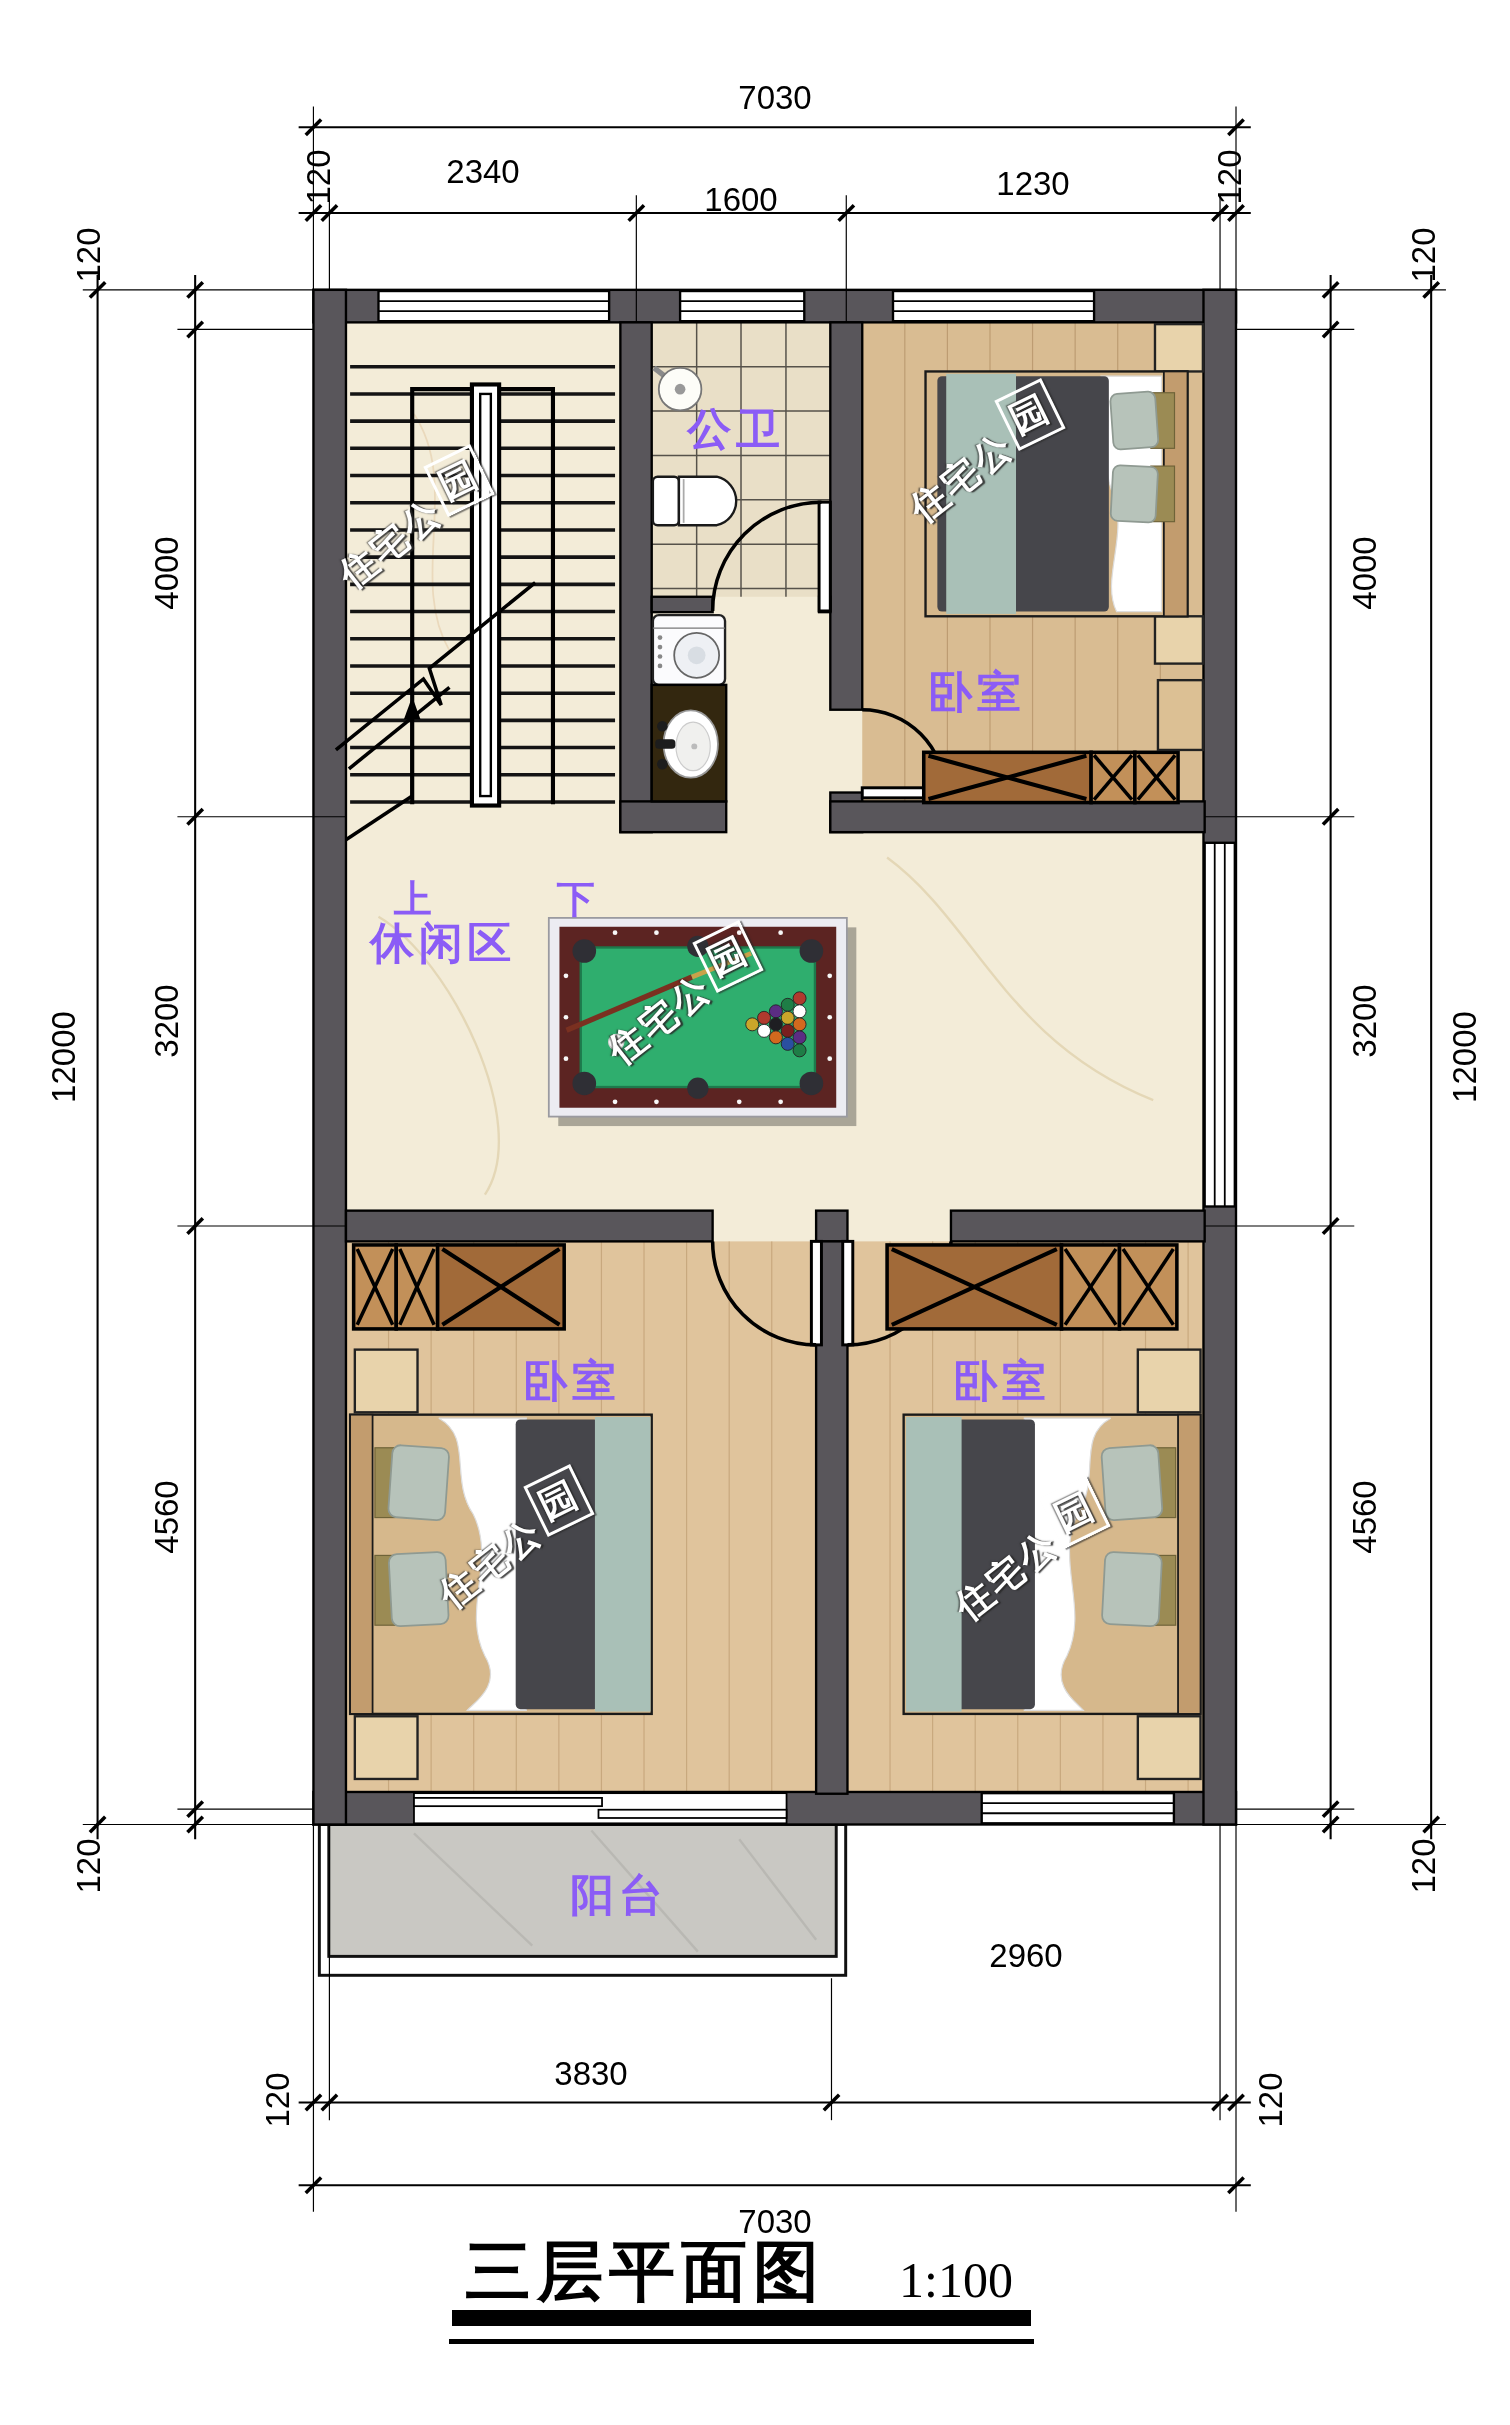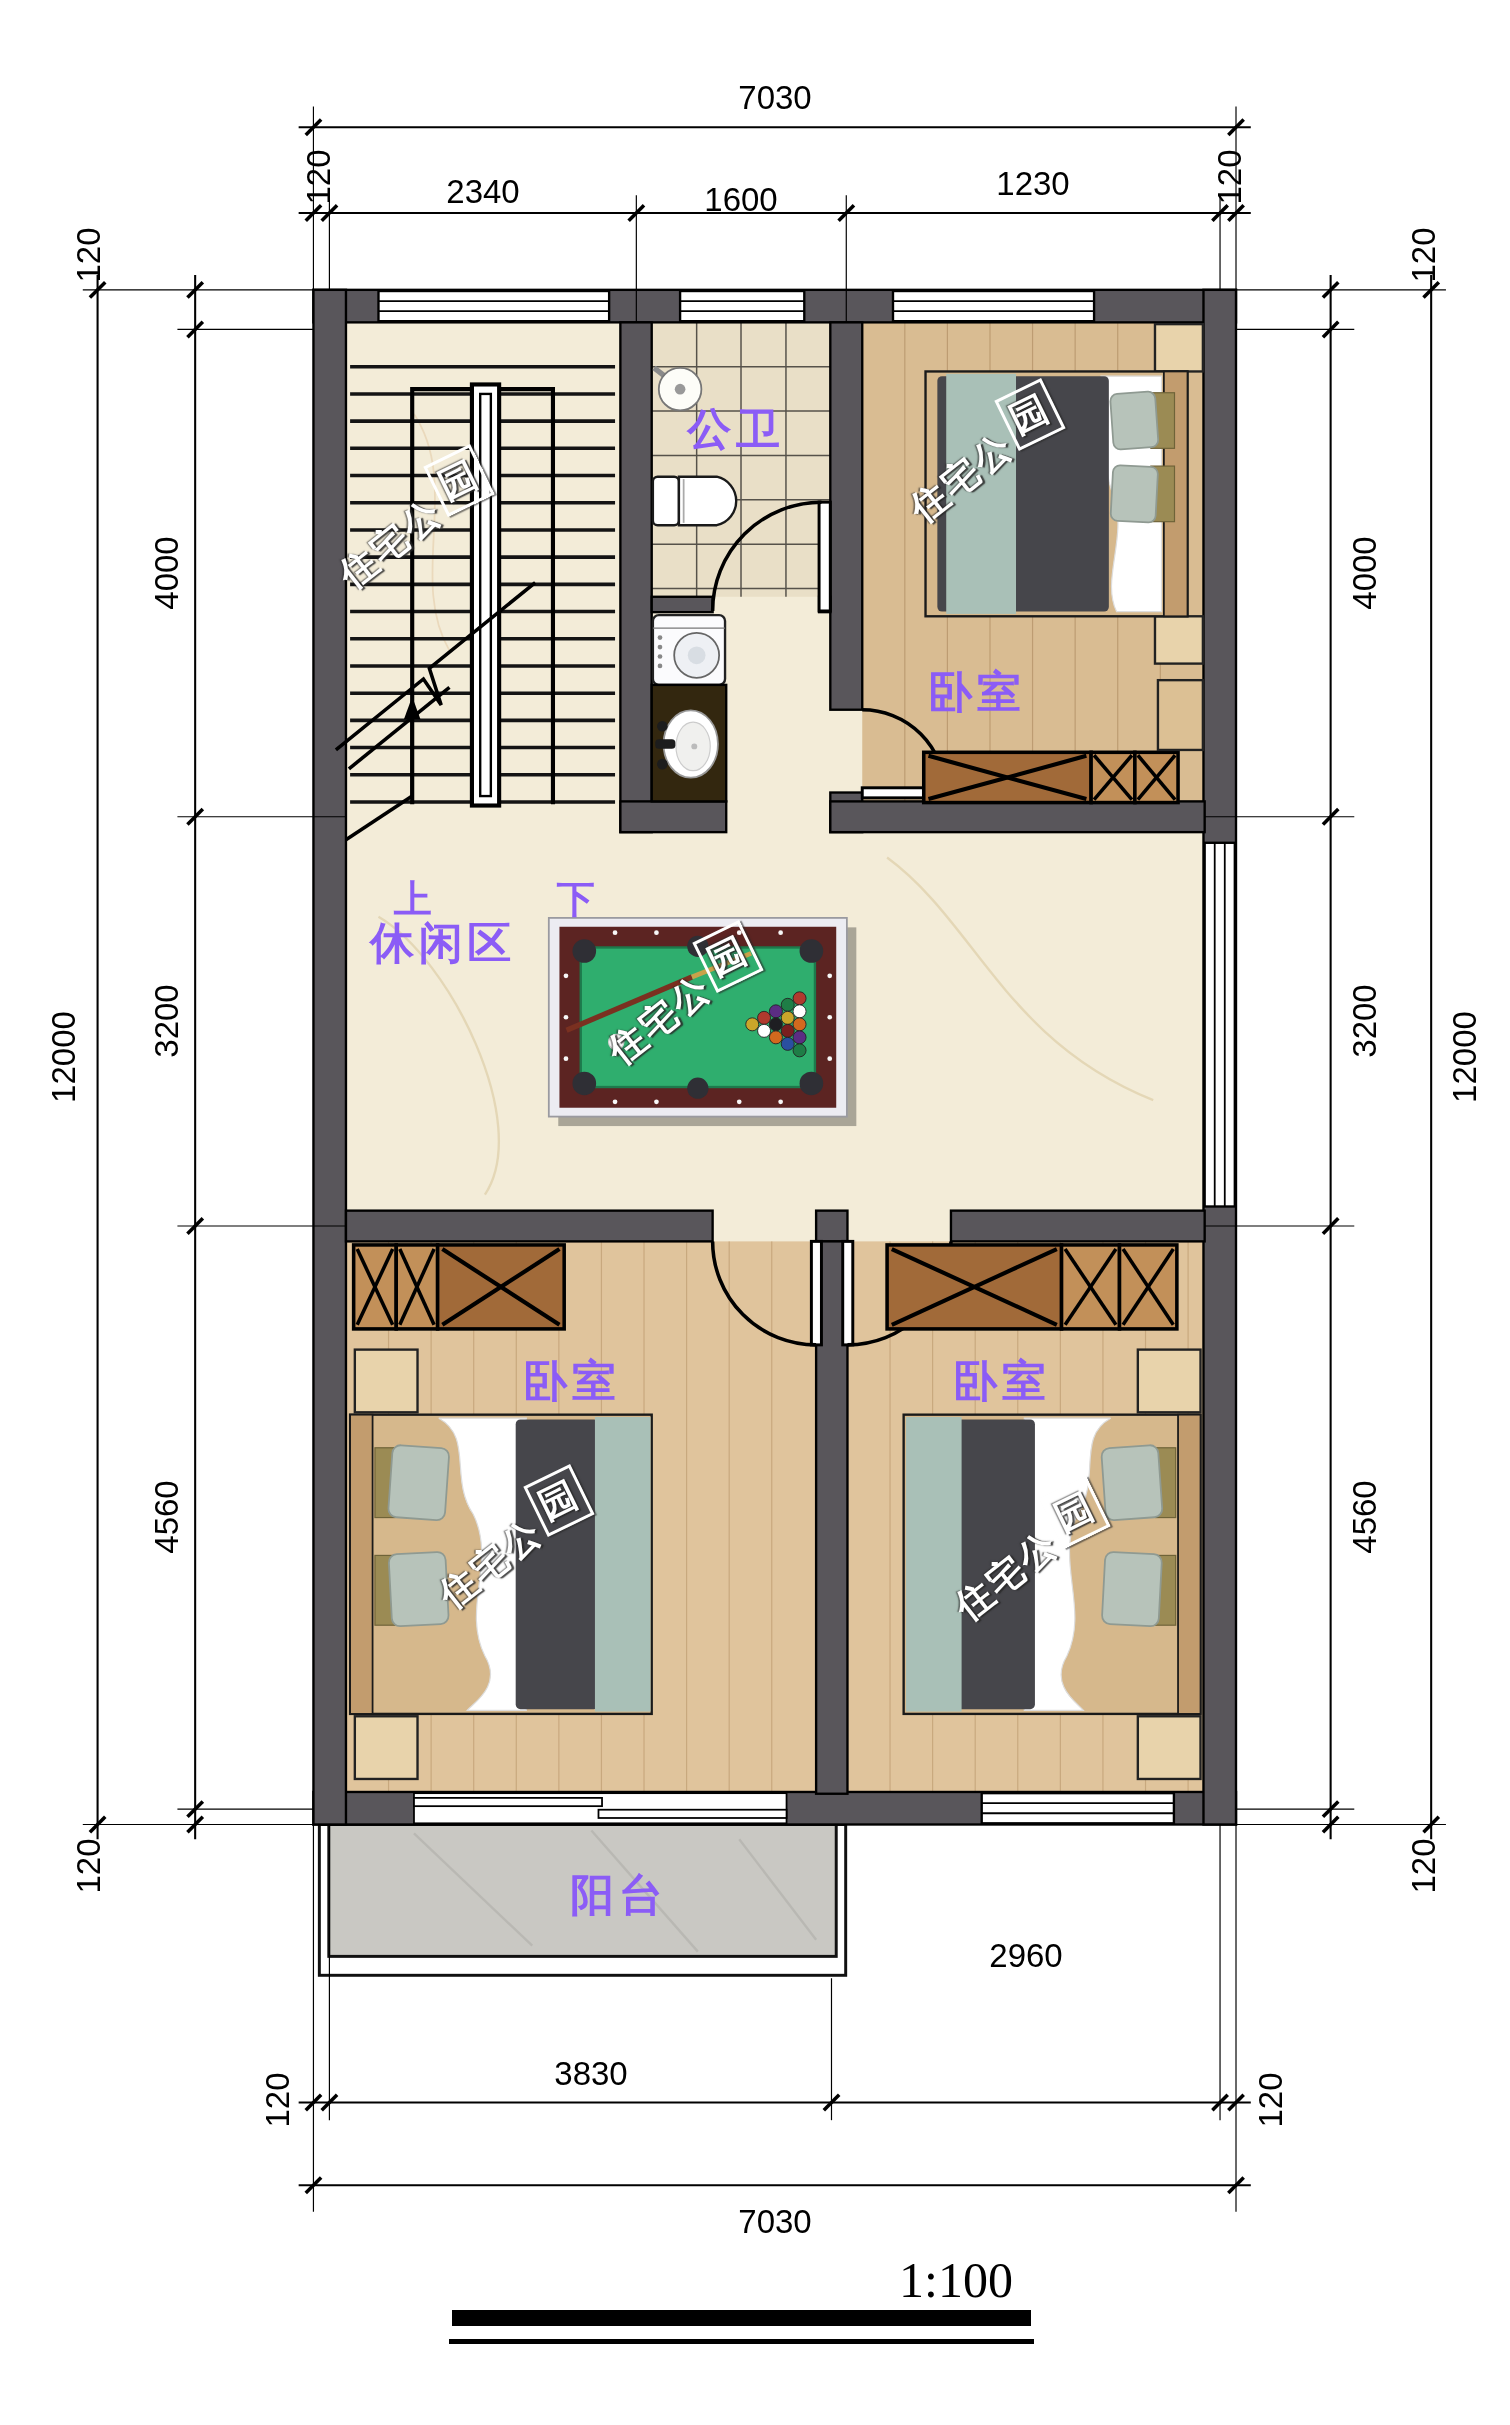--- a/index.html
+++ b/index.html
@@ -464,21 +464,21 @@
 <div class="abs room rm64" style="left:578px;top:899px;">下</div>
 
 <div class="abs wm" style="left:414px;top:526px;"><span>住宅公</span><span class="box">园</span></div>
 <div class="abs wm" style="left:985px;top:460px;"><span>住宅公</span><span class="box">园</span></div>
 <div class="abs wm" style="left:683px;top:1002px;"><span>住宅公</span><span class="box">园</span></div>
 <div class="abs wm" style="left:514px;top:1546px;"><span>住宅公</span><span class="box">园</span></div>
 <div class="abs wm" style="left:1030px;top:1558px;"><span>住宅公</span><span class="box">园</span></div>
 
 <div class="abs dim" style="left:775px;top:98px;">7030</div>
 <div class="abs dim v" style="left:319px;top:177px;">120</div>
-<div class="abs dim" style="left:483px;top:192px;">2340</div>
+<div class="abs dim" style="left:483px;top:172px;">2340</div>
 <div class="abs dim" style="left:741px;top:200px;">1600</div>
 <div class="abs dim" style="left:1033px;top:184px;">1230</div>
 <div class="abs dim v" style="left:1230px;top:177px;">120</div>
 
 <div class="abs dim v" style="left:64px;top:1057px;">12000</div>
 <div class="abs dim v" style="left:89px;top:255px;">120</div>
 <div class="abs dim v" style="left:167px;top:573px;">4000</div>
 <div class="abs dim v" style="left:167px;top:1021px;">3200</div>
 <div class="abs dim v" style="left:167px;top:1517px;">4560</div>
 <div class="abs dim v" style="left:89px;top:1866px;">120</div>
@@ -489,18 +489,19 @@
 <div class="abs dim v" style="left:1365px;top:1021px;">3200</div>
 <div class="abs dim v" style="left:1365px;top:1517px;">4560</div>
 <div class="abs dim v" style="left:1424px;top:1866px;">120</div>
 
 <div class="abs dim v" style="left:278px;top:2100px;">120</div>
 <div class="abs dim" style="left:581px;top:2074px;margin-left:10px;">3830</div>
 <div class="abs dim" style="left:1026px;top:1956px;">2960</div>
 <div class="abs dim v" style="left:1271px;top:2100px;">120</div>
 <div class="abs dim" style="left:775px;top:2222px;">7030</div>
 
+<div class="abs title-cn" style="left:645px;top:2272px;">三层平面图</div>
 <div class="abs title-scale" style="left:931px;top:2280px;">1:100</div>
 <div style="position:absolute;left:452px;top:2310px;width:579px;height:16px;background:#000;"></div>
 <div style="position:absolute;left:449px;top:2339px;width:585px;height:4.7px;background:#000;"></div>
 
 </div>
 
 
 </body></html>

